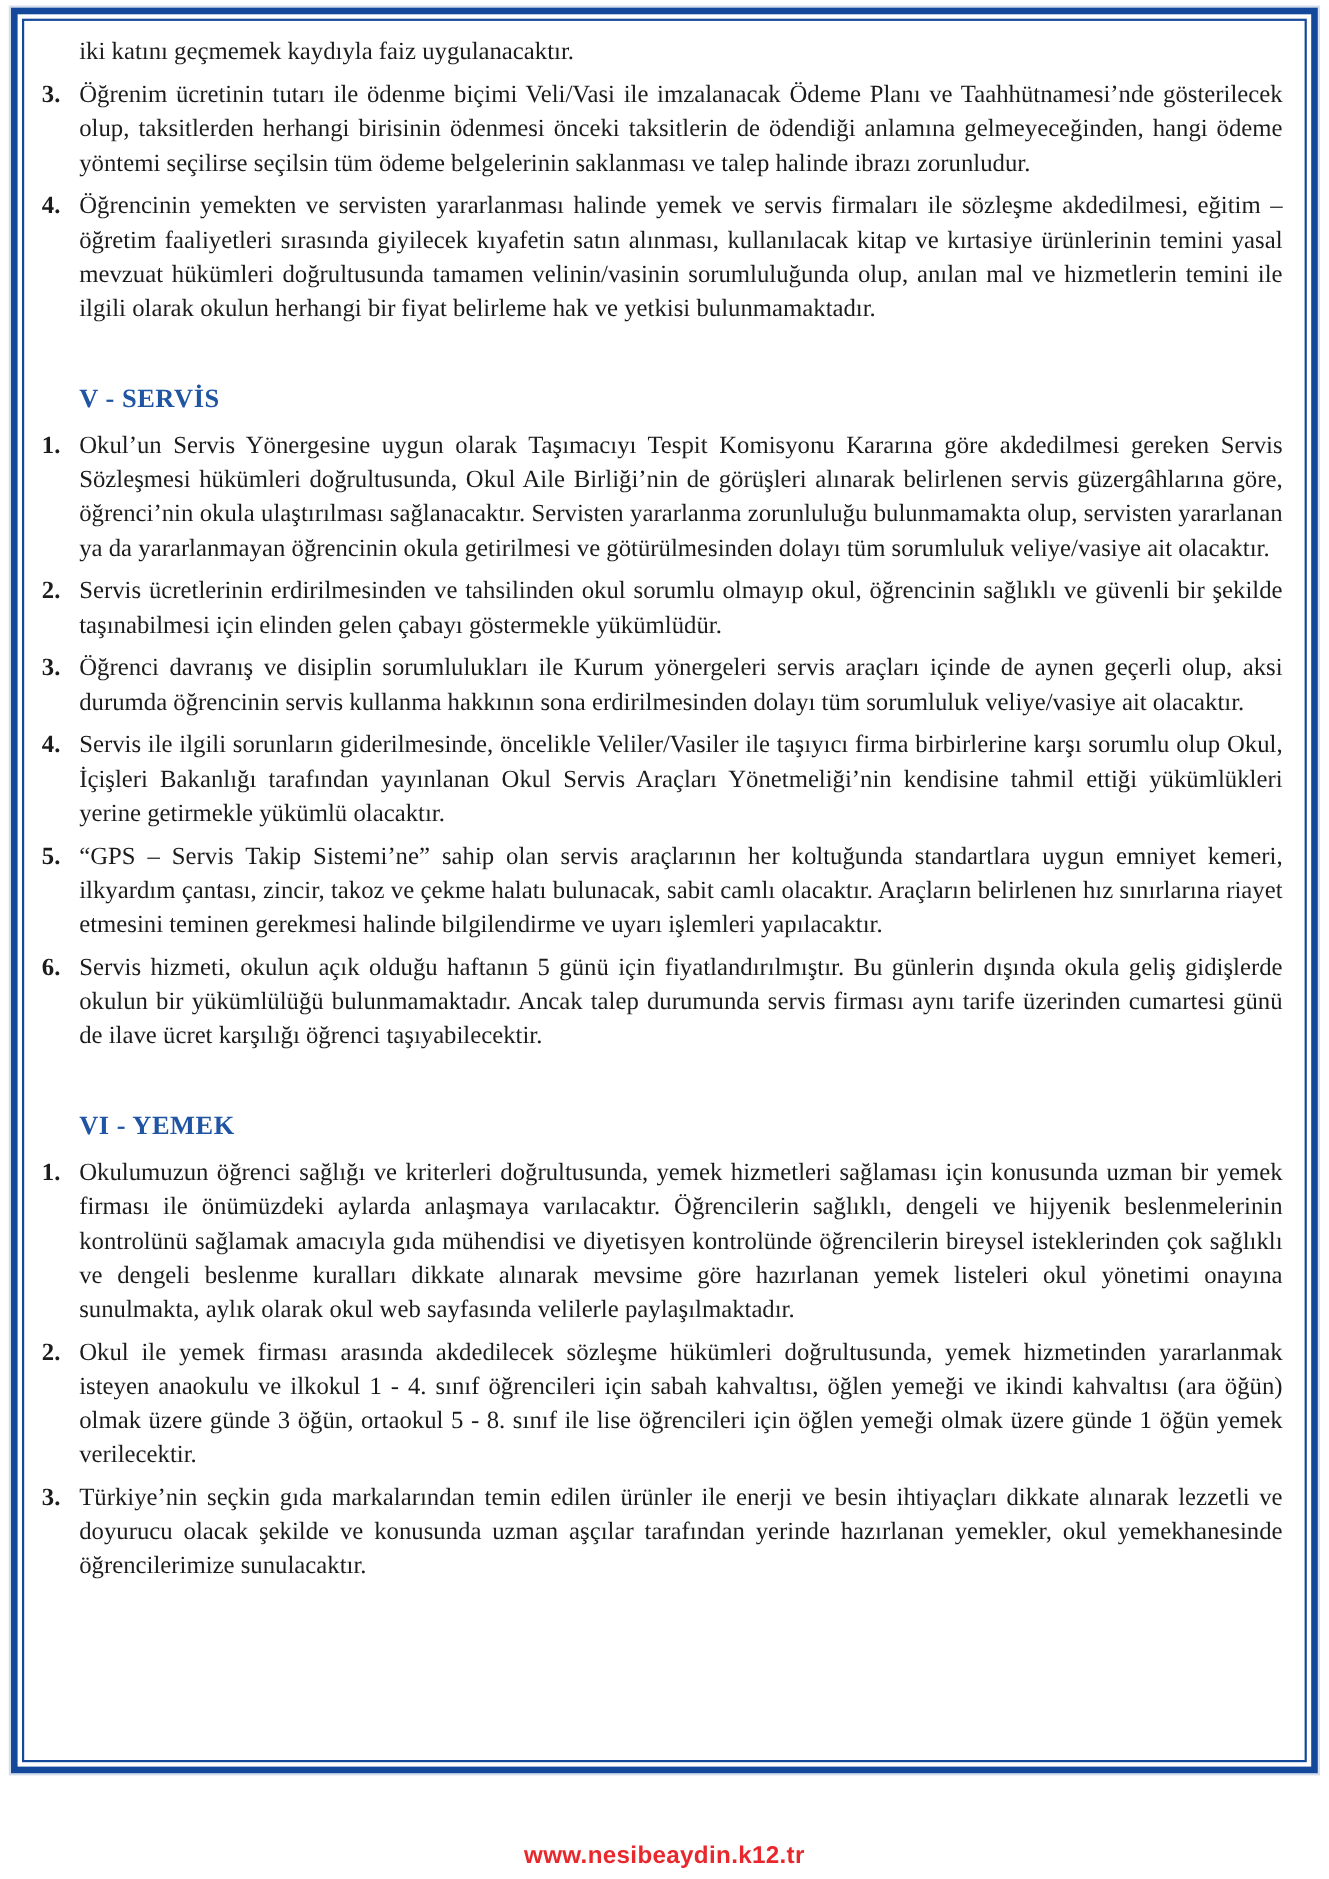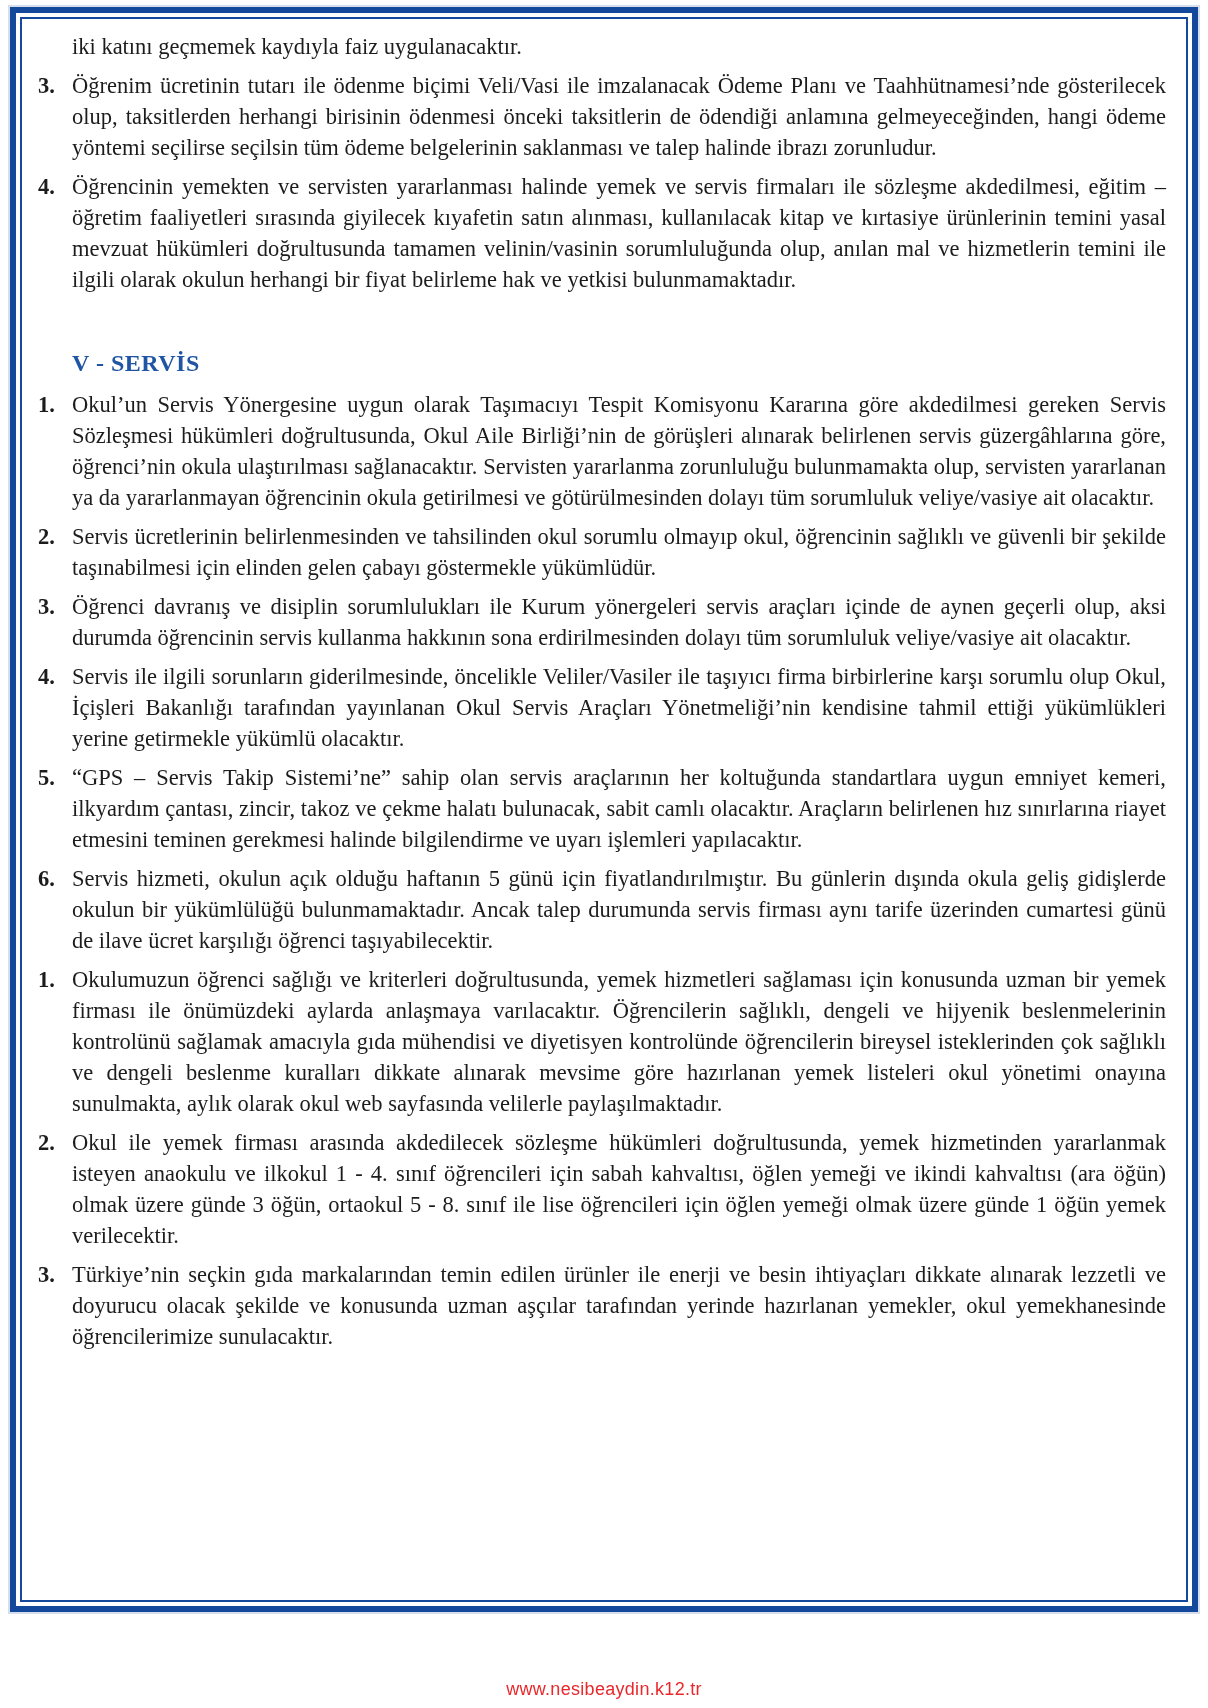--- a/index.html
+++ b/index.html
@@ -60,22 +60,22 @@
     margin-top:53px;
     margin-bottom:10px;
     text-align:left;
     letter-spacing:.5px;
   }
   .footer{
     position:absolute;
     left:0;right:0;bottom:8px;
     text-align:center;
     font-family:"Liberation Sans", sans-serif;
-    font-weight:400;
-    font-size:18px;
+    font-weight:700;
+    font-size:22px;
     color:var(--footer);
     letter-spacing:.3px;
   }
 </style>
 </head>
 <body>
 
 <div class="page">
 
   <div class="frame-outer">
@@ -94,39 +94,40 @@
         </div>
 
         <h2 class="sec-heading">V - SERVİS</h2>
 
         <div class="item">
           <span class="num">1.</span>
           <span class="txt">Okul’un Servis Yönergesine uygun olarak Taşımacıyı Tespit Komisyonu Kararına göre akdedilmesi gereken Servis Sözleşmesi hükümleri doğrultusunda, Okul Aile Birliği’nin de görüşleri alınarak belirlenen servis güzergâhlarına göre, öğrenci’nin okula ulaştırılması sağlanacaktır. Servisten yararlanma zorunluluğu bulunmamakta olup, servisten yararlanan ya da yararlanmayan öğrencinin okula getirilmesi ve götürülmesinden dolayı tüm sorumluluk veliye/vasiye ait olacaktır.</span>
         </div>
         <div class="item">
           <span class="num">2.</span>
-          <span class="txt">Servis ücretlerinin belirlenmesinden ve tahsilinden okul sorumlu olmayıp okul, öğrencinin sağlıklı ve güvenli bir şekilde taşınabilmesi için elinden gelen çabayı göstermekle yükümlüdür.</span>
+          <span class="txt">Servis ücretlerinin erdirilmesinden ve tahsilinden okul sorumlu olmayıp okul, öğrencinin sağlıklı ve güvenli bir şekilde taşınabilmesi için elinden gelen çabayı göstermekle yükümlüdür.</span>
         </div>
         <div class="item">
           <span class="num">3.</span>
           <span class="txt">Öğrenci davranış ve disiplin sorumlulukları ile Kurum yönergeleri servis araçları içinde de aynen geçerli olup, aksi durumda öğrencinin servis kullanma hakkının sona erdirilmesinden dolayı tüm sorumluluk veliye/vasiye ait olacaktır.</span>
         </div>
         <div class="item">
           <span class="num">4.</span>
           <span class="txt">Servis ile ilgili sorunların giderilmesinde, öncelikle Veliler/Vasiler ile taşıyıcı firma birbirlerine karşı sorumlu olup Okul, İçişleri Bakanlığı tarafından yayınlanan Okul Servis Araçları Yönetmeliği’nin kendisine tahmil ettiği yükümlükleri yerine getirmekle yükümlü olacaktır.</span>
         </div>
         <div class="item">
           <span class="num">5.</span>
           <span class="txt">“GPS – Servis Takip Sistemi’ne” sahip olan servis araçlarının her koltuğunda standartlara uygun emniyet kemeri, ilkyardım çantası, zincir, takoz ve çekme halatı bulunacak, sabit camlı olacaktır. Araçların belirlenen hız sınırlarına riayet etmesini teminen gerekmesi halinde bilgilendirme ve uyarı işlemleri yapılacaktır.</span>
         </div>
         <div class="item">
           <span class="num">6.</span>
           <span class="txt">Servis hizmeti, okulun açık olduğu haftanın 5 günü için fiyatlandırılmıştır. Bu günlerin dışında okula geliş gidişlerde okulun bir yükümlülüğü bulunmamaktadır. Ancak talep durumunda servis firması aynı tarife üzerinden cumartesi günü de ilave ücret karşılığı öğrenci taşıyabilecektir.</span>
         </div>
 
+        <h2 class="sec-heading">VI - YEMEK</h2>
 
         <div class="item">
           <span class="num">1.</span>
           <span class="txt">Okulumuzun öğrenci sağlığı ve kriterleri doğrultusunda, yemek hizmetleri sağlaması için konusunda uzman bir yemek firması ile önümüzdeki aylarda anlaşmaya varılacaktır. Öğrencilerin sağlıklı, dengeli ve hijyenik beslenmelerinin kontrolünü sağlamak amacıyla gıda mühendisi ve diyetisyen kontrolünde öğrencilerin bireysel isteklerinden çok sağlıklı ve dengeli beslenme kuralları dikkate alınarak mevsime göre hazırlanan yemek listeleri okul yönetimi onayına sunulmakta, aylık olarak okul web sayfasında velilerle paylaşılmaktadır.</span>
         </div>
         <div class="item">
           <span class="num">2.</span>
           <span class="txt">Okul ile yemek firması arasında akdedilecek sözleşme hükümleri doğrultusunda, yemek hizmetinden yararlanmak isteyen anaokulu ve ilkokul 1 - 4. sınıf öğrencileri için sabah kahvaltısı, öğlen yemeği ve ikindi kahvaltısı (ara öğün) olmak üzere günde 3 öğün, ortaokul 5 - 8. sınıf ile lise öğrencileri için öğlen yemeği olmak üzere günde 1 öğün yemek verilecektir.</span>
         </div>
         <div class="item">

